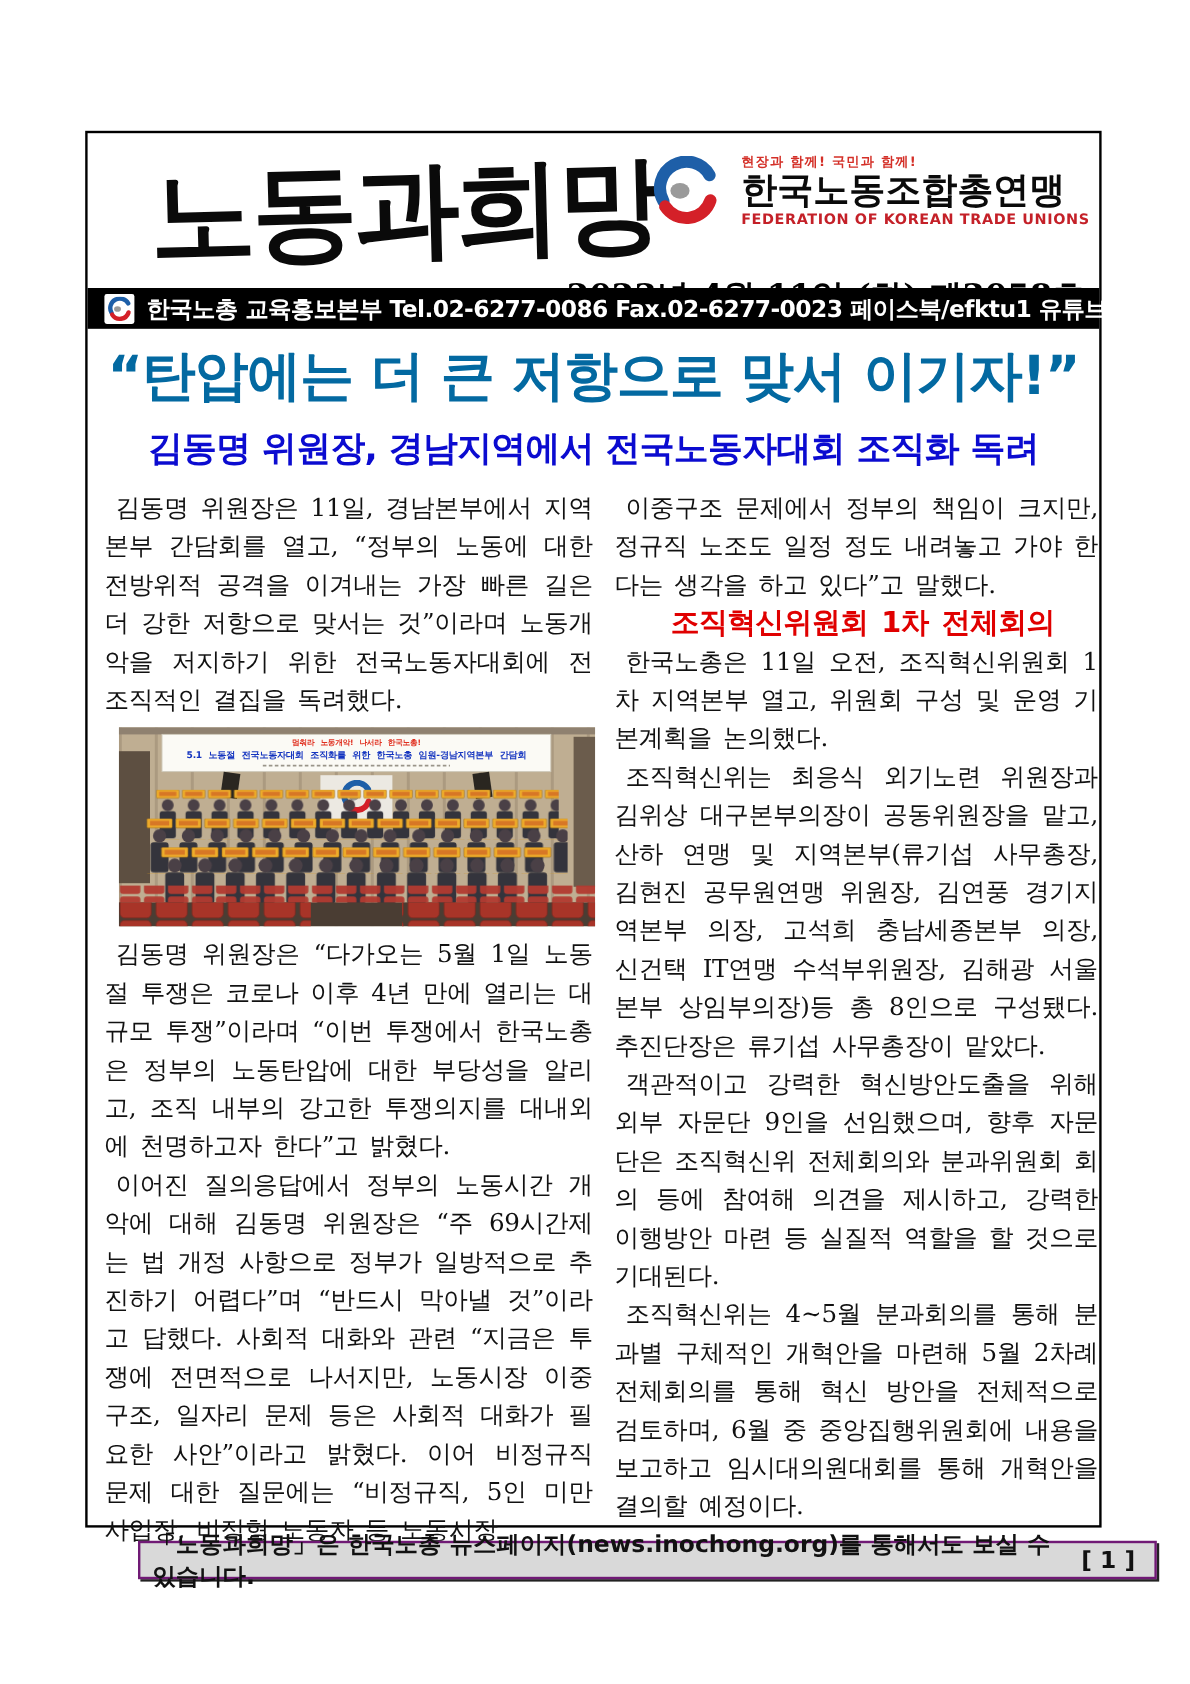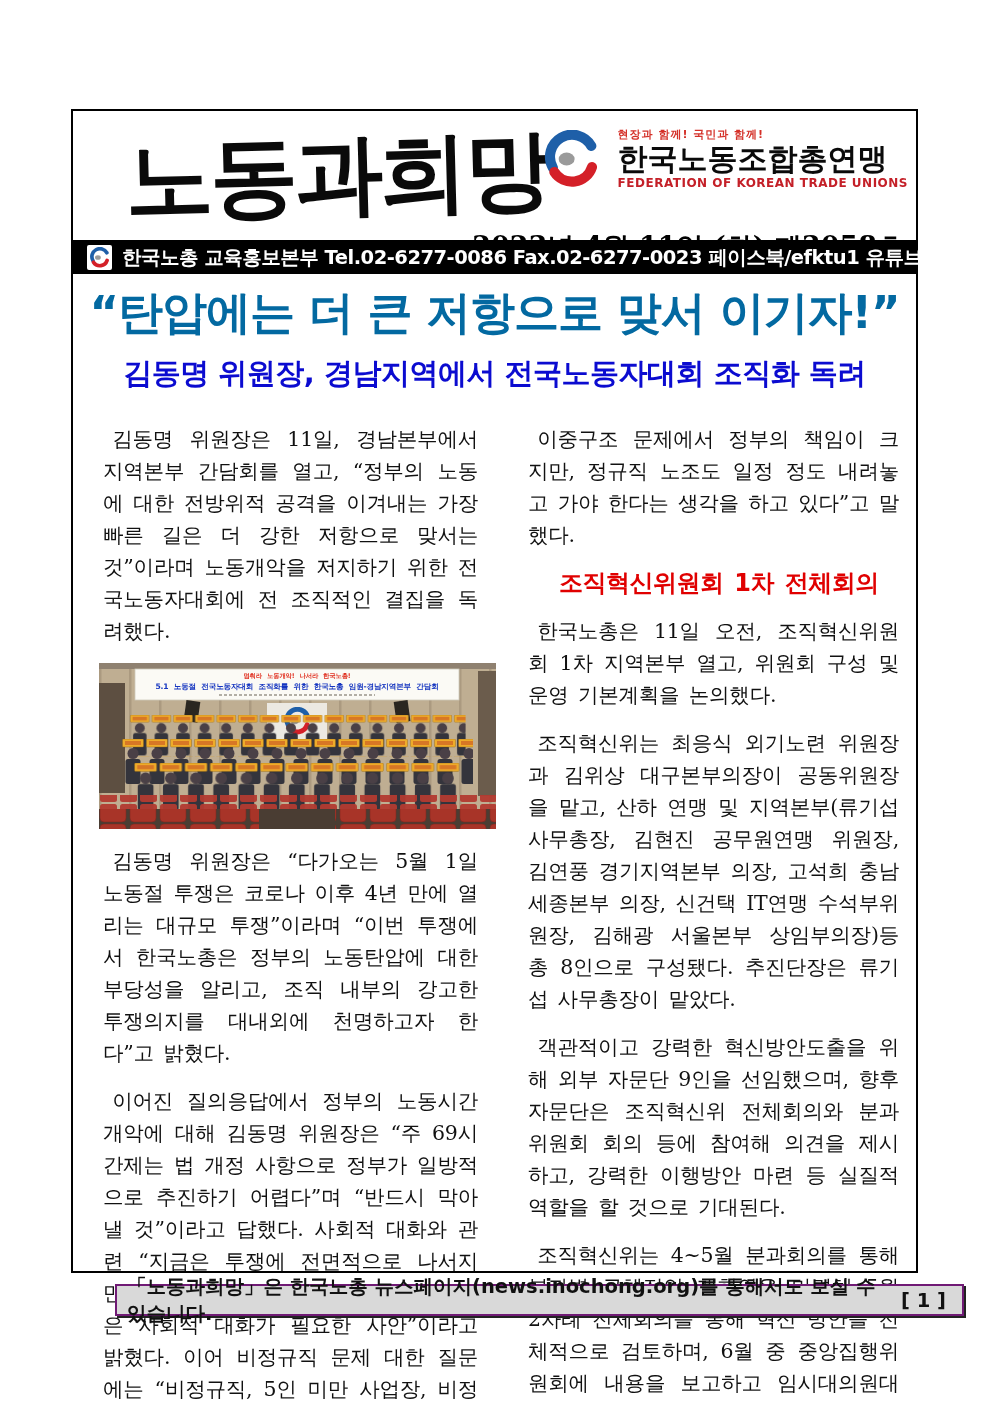--- a/index.html
+++ b/index.html
@@ -37,21 +37,21 @@
   .headline{position:absolute;left:0;top:172px;width:100%;text-align:center;color:#0369a1;
             font-family:"DejaVu Sans","Liberation Sans",sans-serif;font-weight:700;
             font-size:45px;letter-spacing:-1px;}
   .subheadline{position:absolute;left:0;top:243px;width:100%;text-align:center;color:#0b0bd0;
                font-family:"DejaVu Sans","Liberation Sans",sans-serif;font-weight:700;
                font-size:29px;letter-spacing:-0.5px;}
 
   
   .col{position:absolute;top:296px;font-size:20.5px;line-height:32px;text-align:justify;
        letter-spacing:-0.2px;word-spacing:3px;}
-  .col p{margin:16px;text-indent:0.45em;}
+  .col p{margin:0;text-indent:0.45em;}
   .col-left{left:14px;width:407px;}
   .col-right{left:439px;width:403px;}
   .section-heading{margin:14px 0 10px 0;text-align:center;color:#e00000;
                    font-family:"DejaVu Sans","Liberation Sans",sans-serif;
                    font-weight:700;font-size:24px;letter-spacing:-0.5px;text-indent:0;}
 
   
   .photo{width:397px;height:166px;margin:7px 0 7px 12px;display:block;}
 
   

